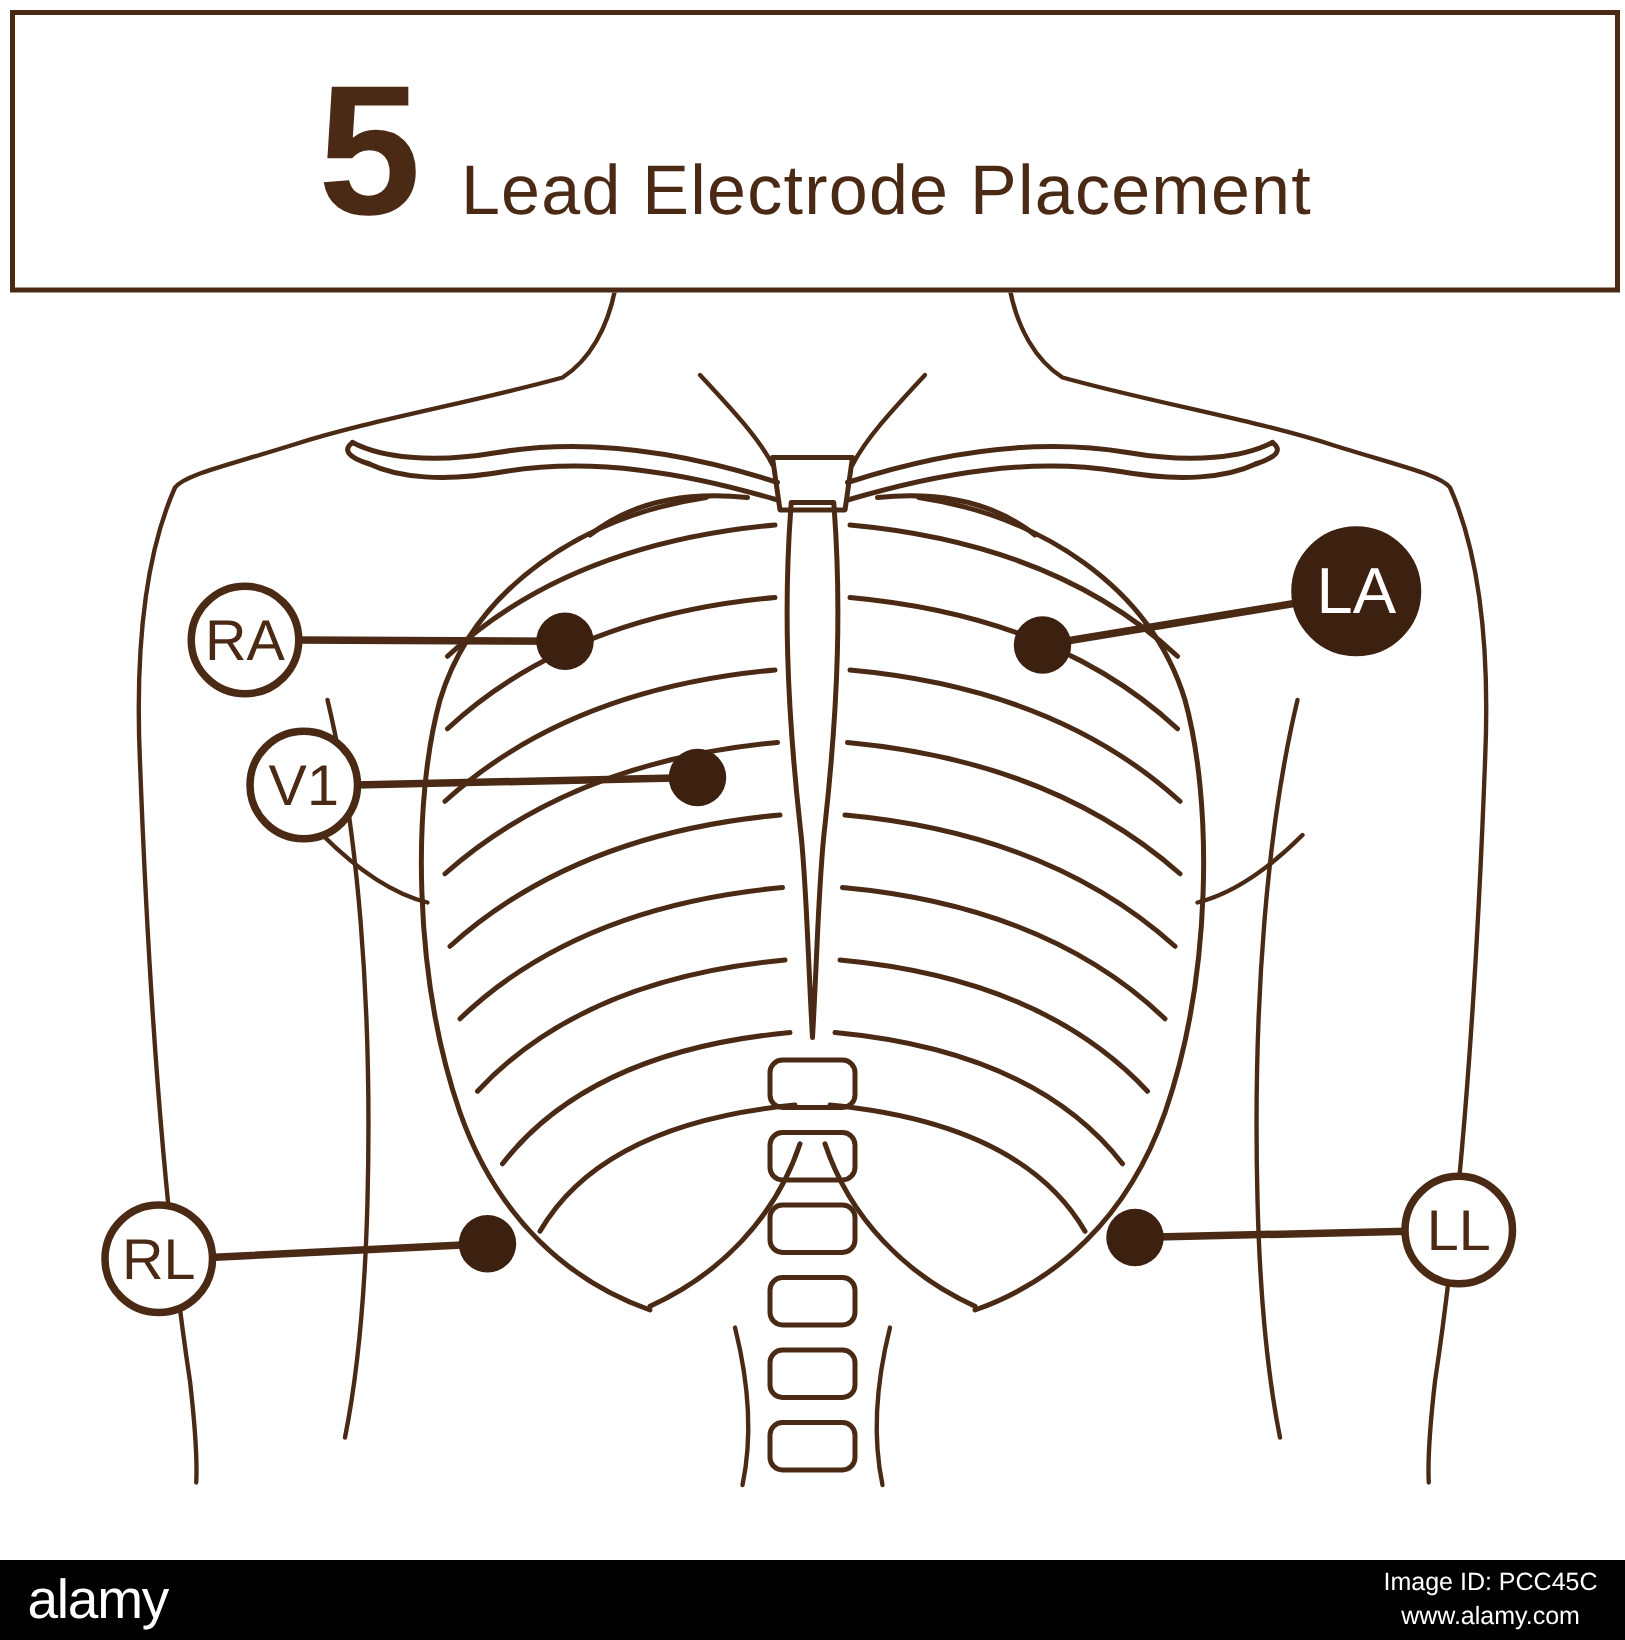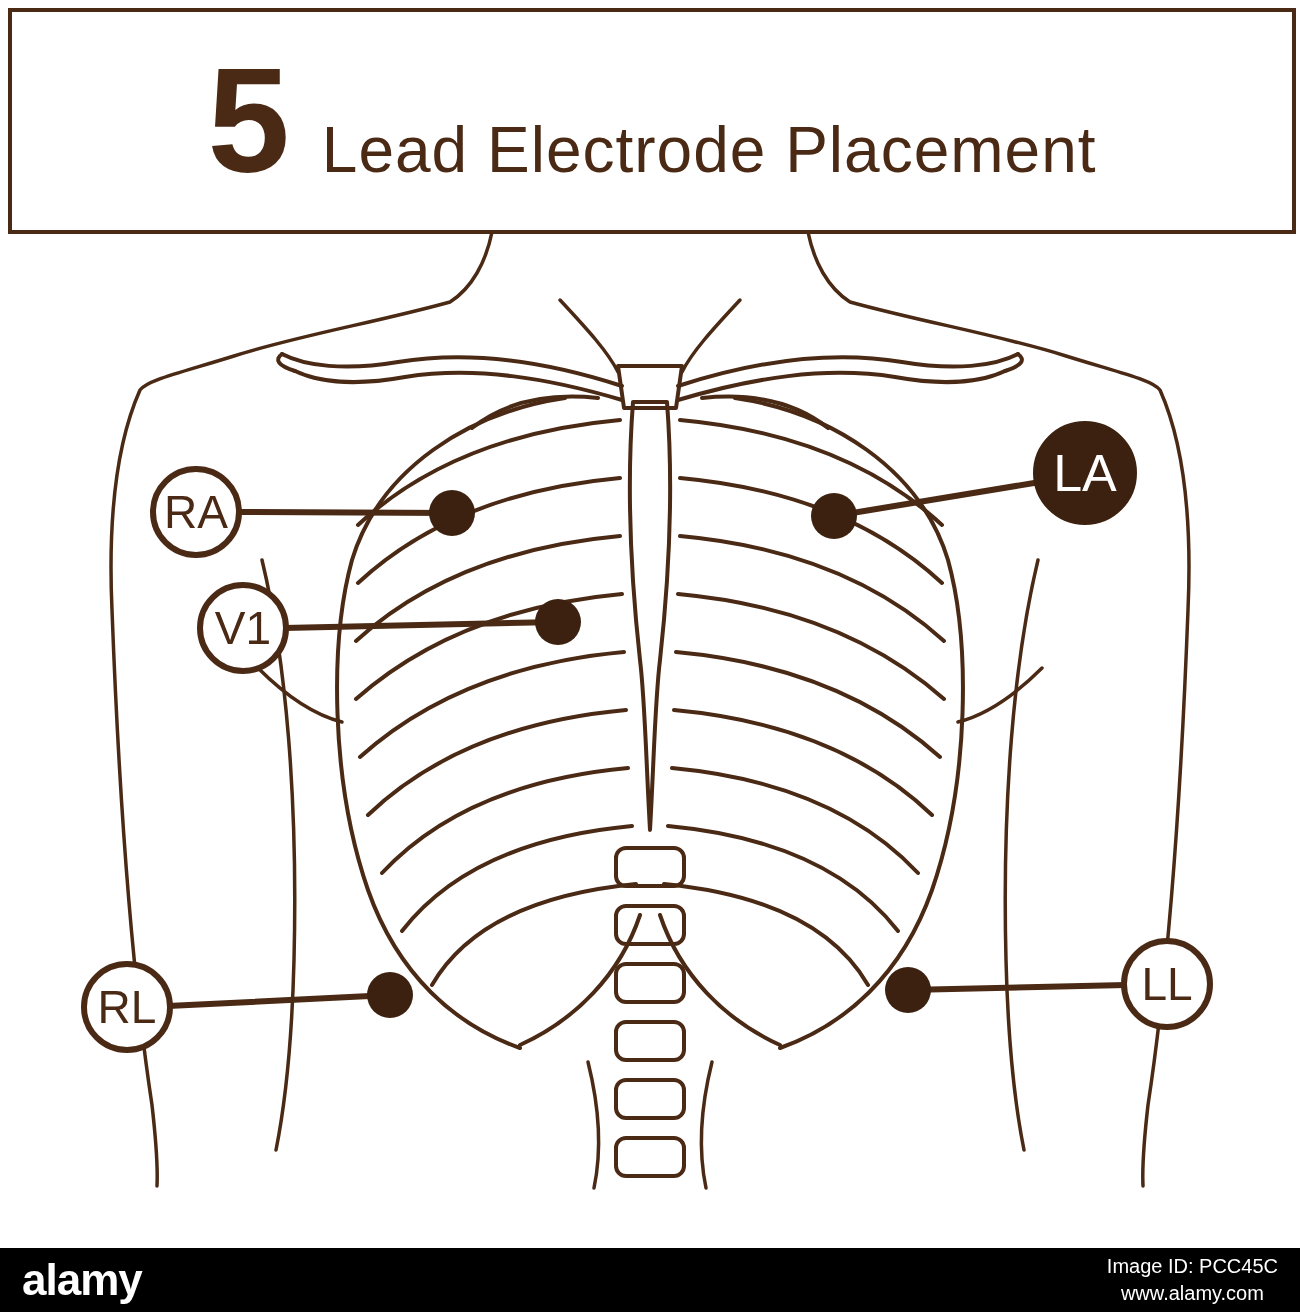--- a/index.html
+++ b/index.html
@@ -15,37 +15,37 @@
     font-family:"Liberation Sans", sans-serif;overflow:hidden;
   }
   .title-frame{
     position:absolute;left:8px;top:8px;width:1280px;height:218px;
     border:4px solid var(--ink);
     display:flex;align-items:center;justify-content:center;
     background:var(--paper);z-index:3;
   }
   .title-row{display:flex;align-items:baseline;gap:32px;color:var(--ink);}
   .title-number{font-size:148px;font-weight:700;line-height:1;}
-  .title-text{font-size:64px;font-weight:400;line-height:1;letter-spacing:1px;}
+  .title-text{font-size:56px;font-weight:400;line-height:1;letter-spacing:1px;}
   .diagram-layer{position:absolute;left:0;top:0;width:1300px;height:1312px;z-index:1;}
   .ink-line{stroke:var(--ink);fill:none;stroke-width:3.5;stroke-linecap:round;stroke-linejoin:round;}
   .rib{stroke:var(--ink);fill:none;stroke-width:4;stroke-linecap:round;}
   .bone{stroke:var(--ink);fill:none;stroke-width:4;stroke-linecap:round;stroke-linejoin:round;}
   .lead-line{stroke:var(--ink);stroke-width:6;stroke-linecap:round;}
   .electrode-dot{fill:var(--electrode-fill);}
   .label-circle{fill:var(--paper);stroke:var(--ink);stroke-width:6;}
   .label-circle-filled{fill:var(--electrode-fill);stroke:var(--electrode-fill);stroke-width:4;}
   .label-text{fill:var(--ink);font-family:"Liberation Sans",sans-serif;font-size:46px;text-anchor:middle;}
   .label-text-inverse{fill:#ffffff;font-family:"Liberation Sans",sans-serif;font-size:52px;text-anchor:middle;}
   .footer-bar{
     position:absolute;left:0;bottom:0;width:1300px;height:64px;background:var(--footer-bg);
     display:flex;align-items:center;justify-content:space-between;
     padding:0 22px;box-sizing:border-box;z-index:4;color:var(--footer-text);
   }
-  .footer-logo{font-size:44px;font-weight:700;letter-spacing:-1px;line-height:1;}
+  .footer-logo{font-size:44px;font-weight:400;letter-spacing:-1px;line-height:1;}
   .footer-meta{text-align:center;font-size:20px;line-height:1.35;}
 </style>
 </head>
 <body>
 
 <div class="title-frame">
   <div class="title-row">
     <span class="title-number">5</span>
     <span class="title-text">Lead Electrode Placement</span>
   </div>

